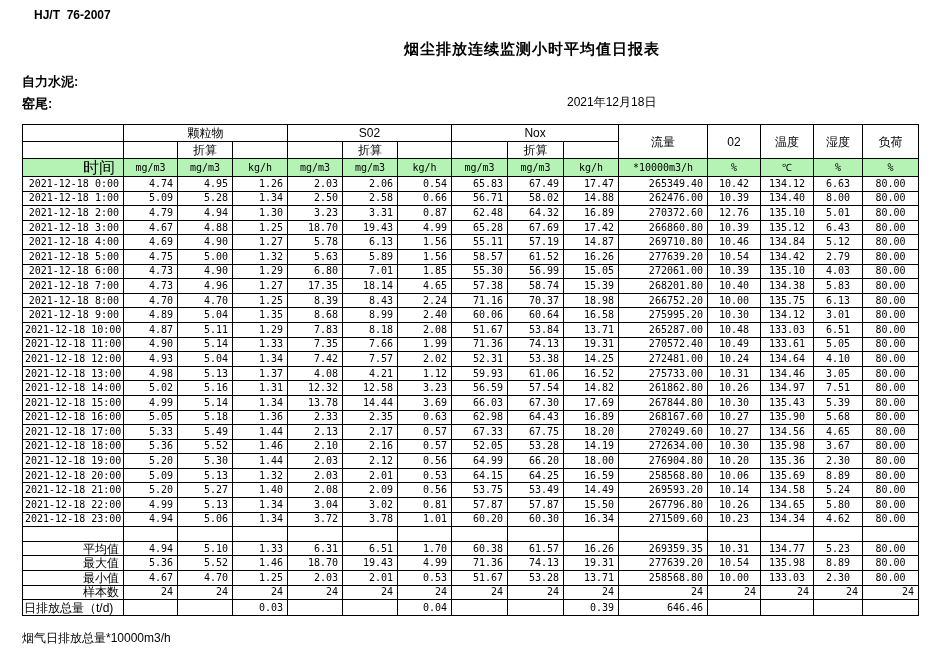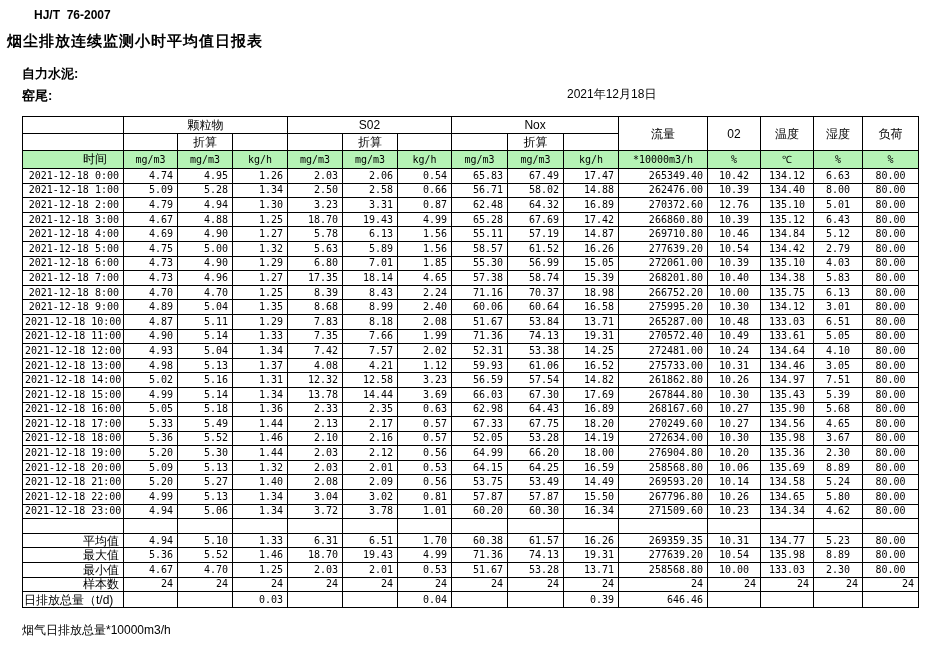--- a/index.html
+++ b/index.html
@@ -1,37 +1,37 @@
 <!DOCTYPE html>
 <html><head>
 <meta charset="utf-8">
 <style>
   html,body{margin:0;padding:0;background:#fff;}
   body{font-family:"Liberation Sans","DejaVu Sans",sans-serif;color:#000;}
   #page{position:relative;width:938px;height:662px;background:#fff;overflow:hidden;}
 
   .std{margin:8px 0 0 22px;font-size:12px;font-weight:bold;white-space:pre;line-height:14px;padding-left:12px;}
-  .title-wrap{width:660px;margin-top:10px;text-align:left;padding-left:7px;}
+  .title-wrap{width:660px;margin-top:18px;text-align:right;}
   .title{font-size:15px;font-weight:bold;letter-spacing:1px;line-height:18px;}
   .company{margin:16px 12px 0 22px;font-size:13px;font-weight:bold;line-height:16px;}
   .loc-row{position:relative;margin:4px 0 0 22px;height:16px;}
   .station{font-size:13px;font-weight:bold;line-height:16px;}
   .date{position:absolute;left:545px;top:0;font-size:12px;line-height:16px;}
 
   table.report{border-collapse:collapse;table-layout:fixed;margin:14px 0 0 22px;width:896px;}
   table.report td{border:1px solid #000;padding:0 2px;overflow:hidden;
       font-family:"DejaVu Sans Mono","Liberation Mono",monospace;font-size:10px;line-height:12px;
       white-space:nowrap;text-align:center;}
   tr.grp-row{height:17px;}
   tr.grp-row td, tr.sub-row td{font-family:"Liberation Sans","DejaVu Sans",sans-serif;font-size:12px;}
   tr.sub-row{height:17px;}
   tr.units-row{height:18px;}
   tr.units-row td{background:#b5f3b5;}
-  tr.units-row td.col-time{font-family:Liberation Mono, monospace;font-size:12px;
-      text-align:right;padding-right:16px;}
+  tr.units-row td.col-time{font-family:Liberation Serif, serif;font-size:16px;
+      text-align:right;padding-right:8px;}
   tr.data-row{height:14.6px;}
   tr.total-row{height:16px;}
   .al-right{text-align:right !important;padding-right:4px !important;}
   .al-center{text-align:center !important;}
   .al-left{text-align:left !important;padding-left:1px !important;}
   td.col-time{white-space:pre;}
   td.sum-label{font-family:"Liberation Sans","DejaVu Sans",sans-serif !important;font-size:12px !important;border-radius:7px;}
 
   .footer{margin:14px 0 0 22px;}
   .f1{font-size:12px;font-weight:normal;line-height:17px;}

